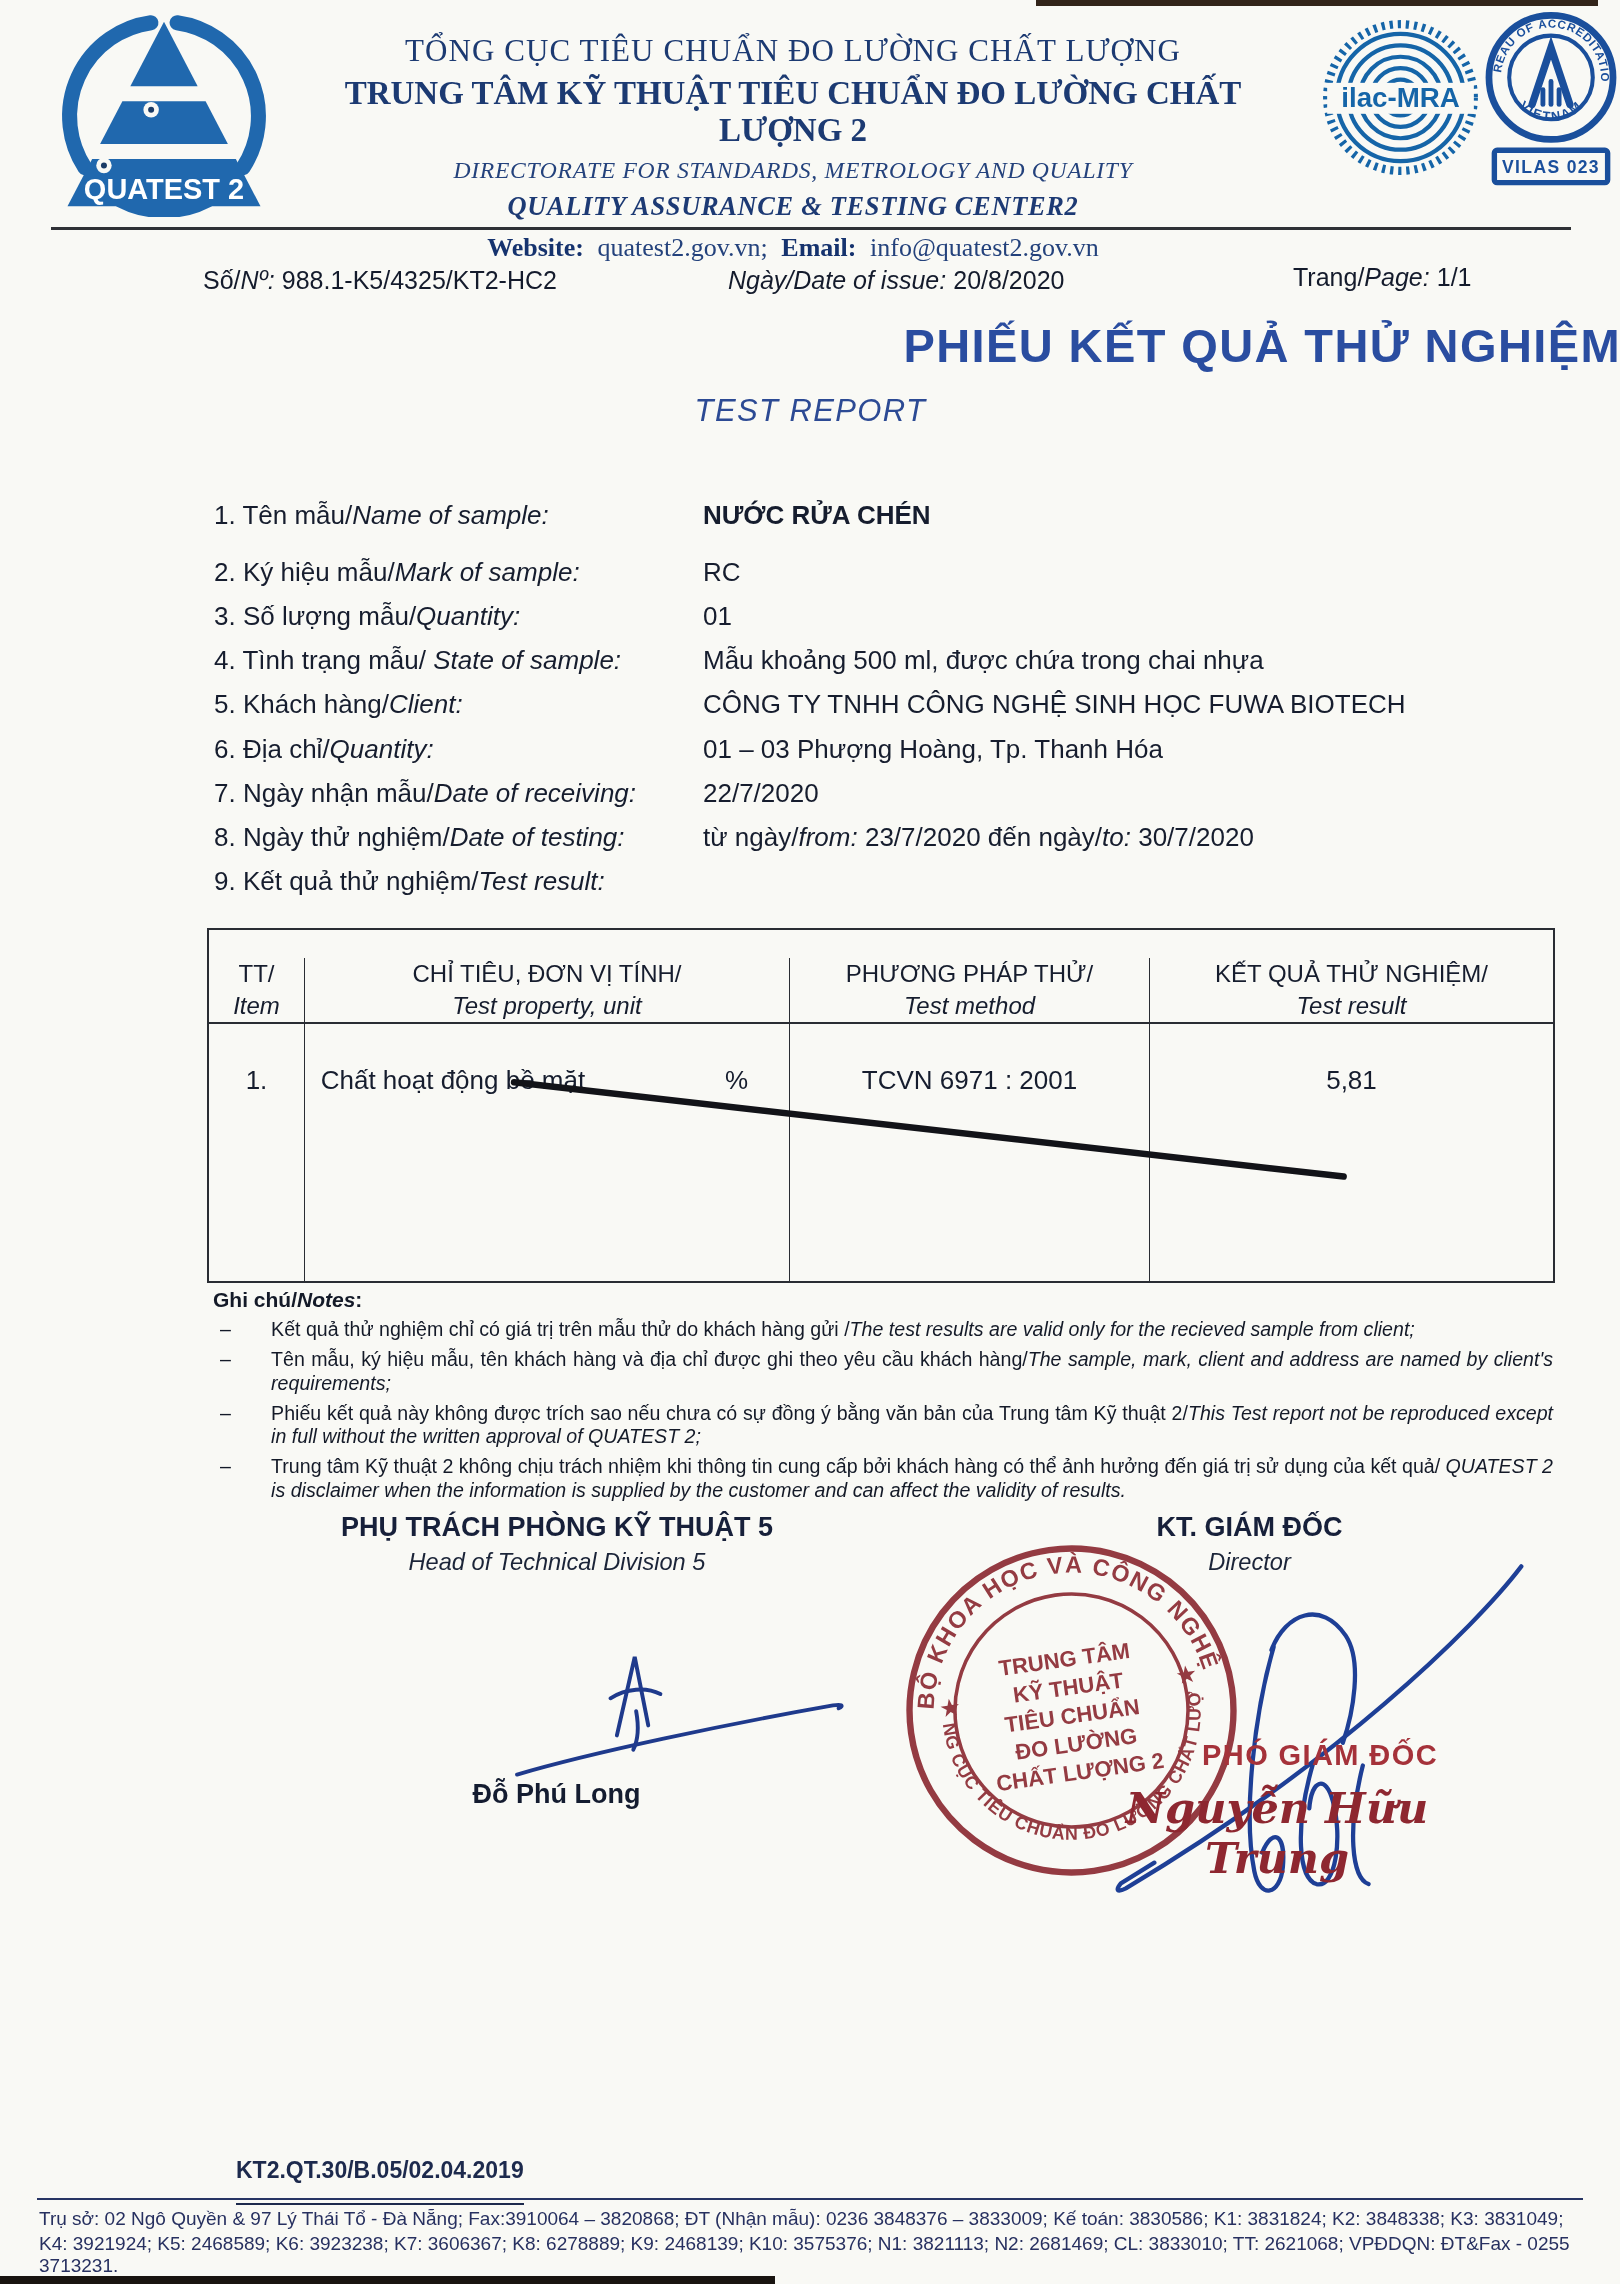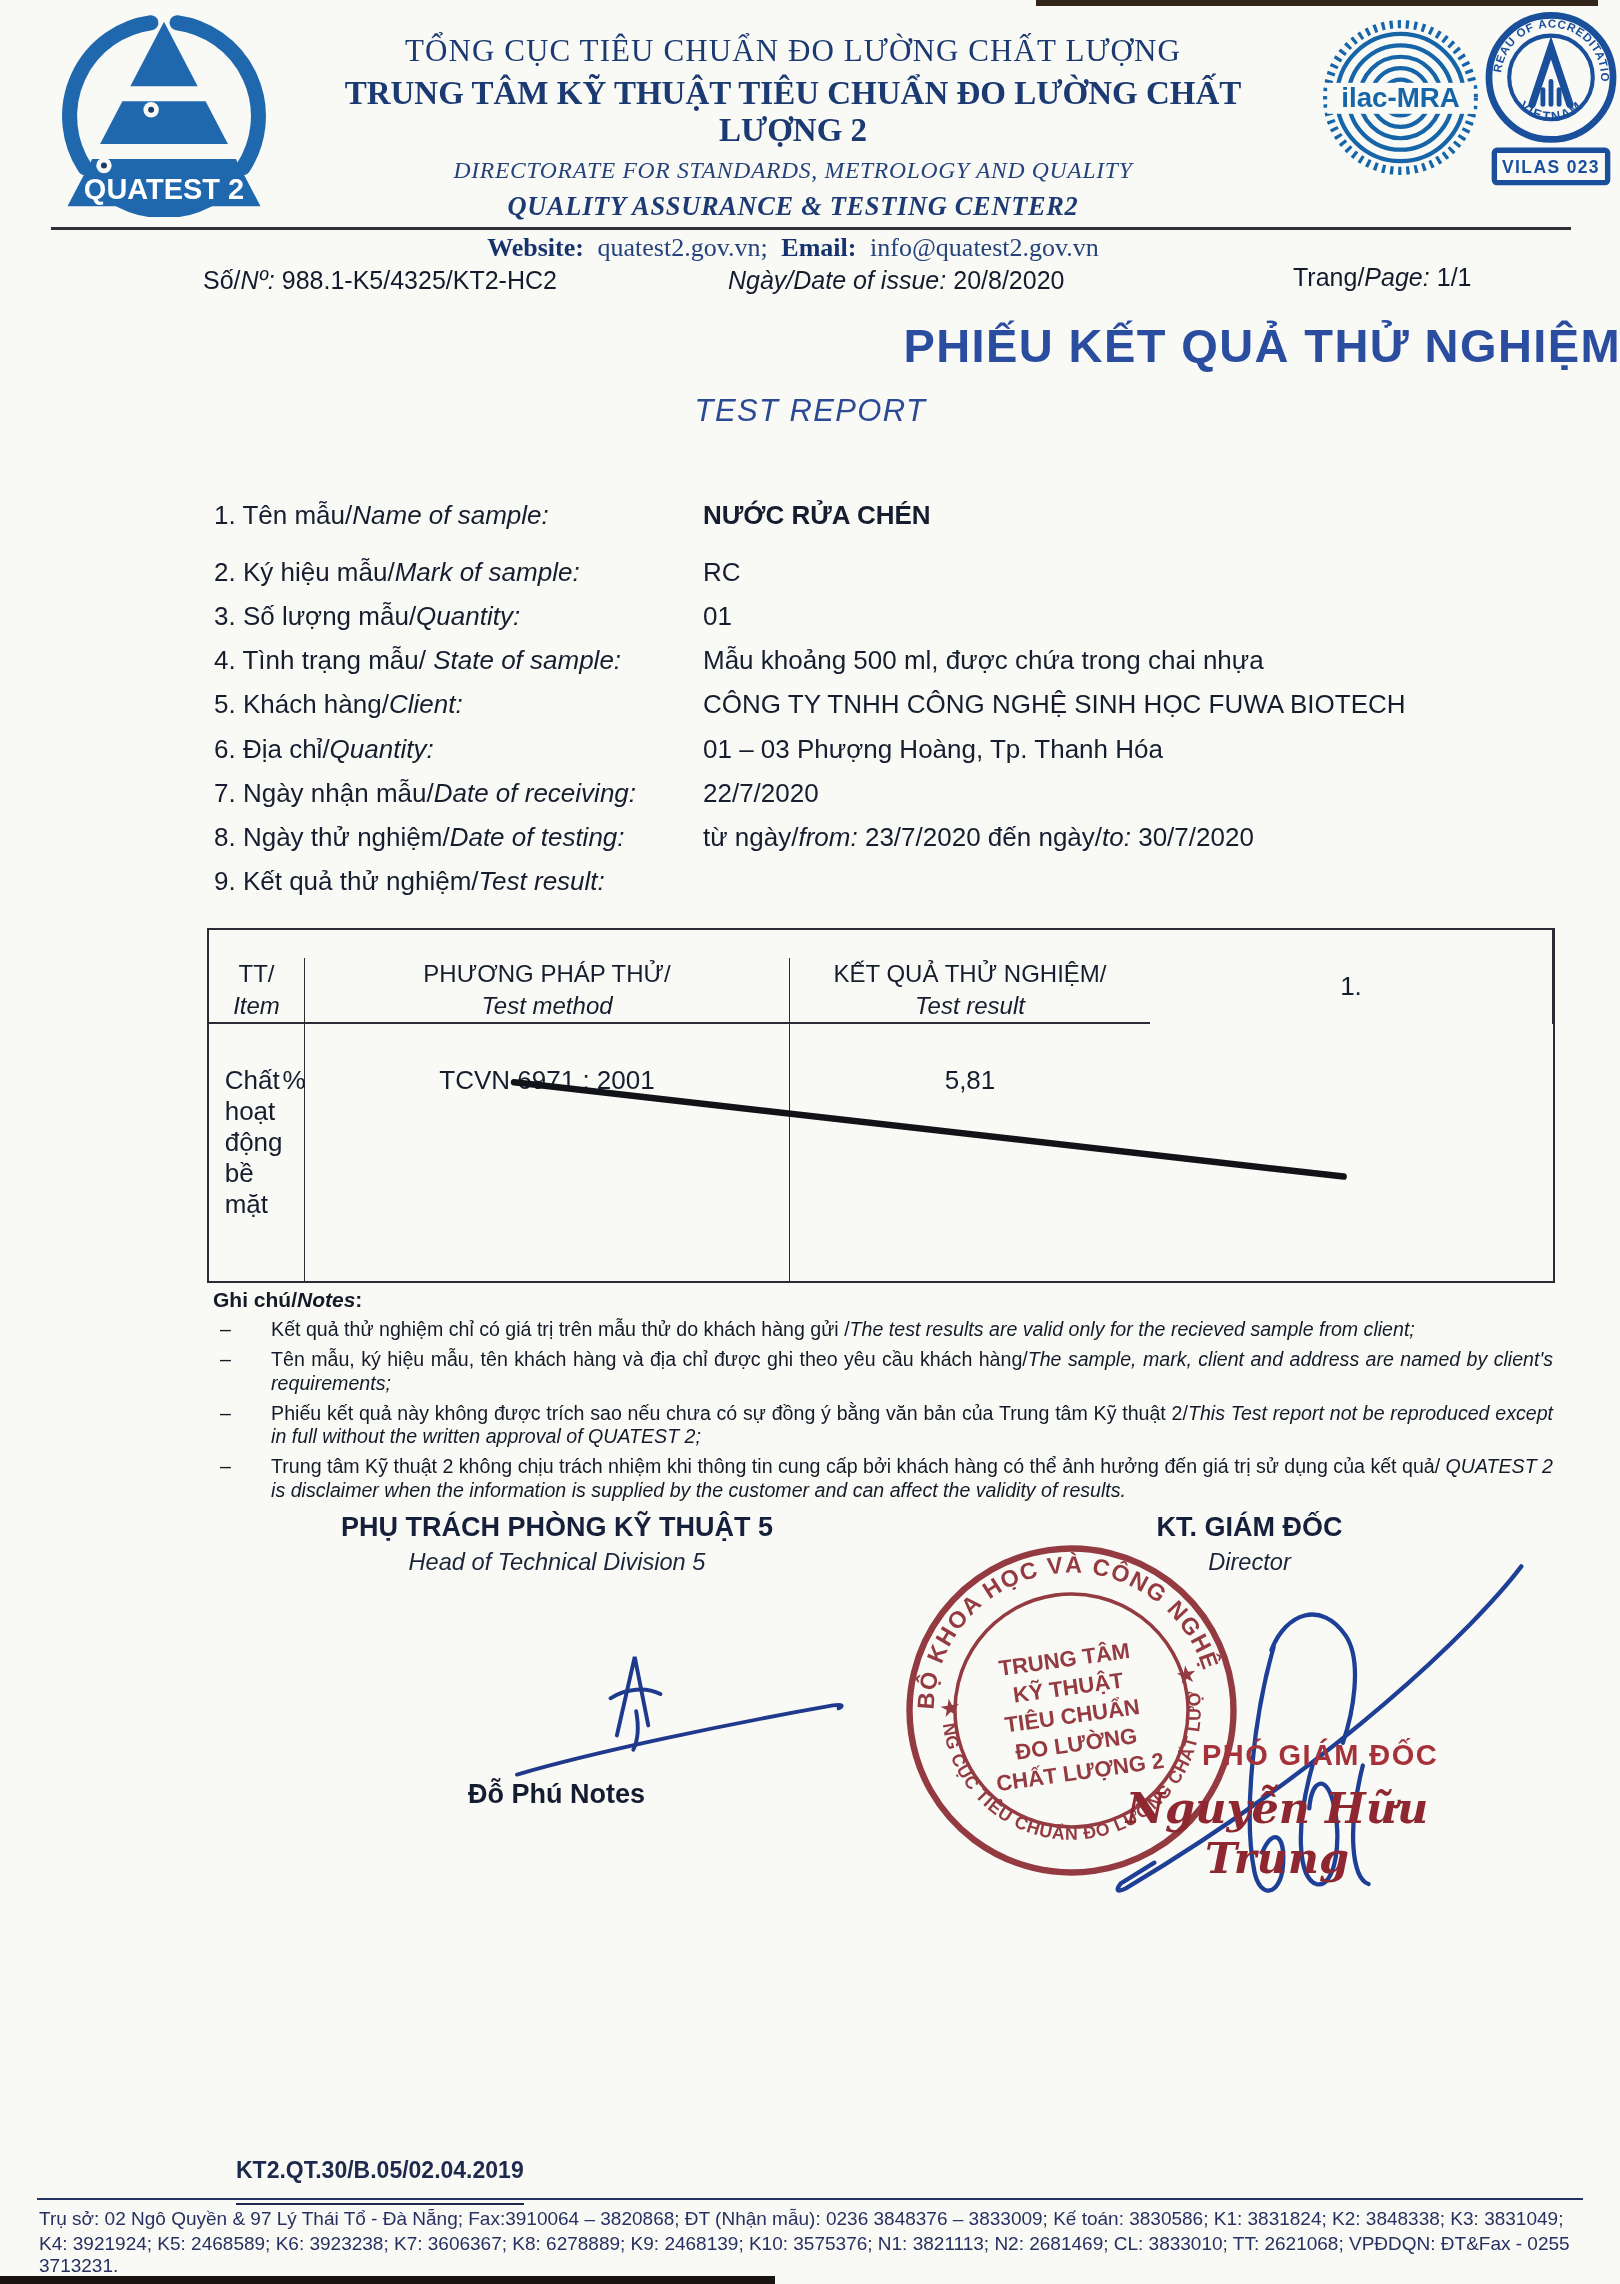--- a/index.html
+++ b/index.html
@@ -202,20 +202,24 @@
     <div class="s-label"><span>9. Kết quả thử nghiệm/</span><span class="en">Test result:</span></div>
     <div class="s-value"></div>
   </div>
 
   <div class="rtable">
     <div class="th">
       <span>TT/</span>
       <span class="en">Item</span>
     </div>
     <div class="th">
+      <span>CHỈ TIÊU, ĐƠN VỊ TÍNH/</span>
+      <span class="en">Test property, unit</span>
+    </div>
+    <div class="th">
       <span>PHƯƠNG PHÁP THỬ/</span>
       <span class="en">Test method</span>
     </div>
     <div class="th no-r">
       <span>KẾT QUẢ THỬ NGHIỆM/</span>
       <span class="en">Test result</span>
     </div>
     <div class="td t1">1.</div>
     <div class="td t2">
       <span>Chất hoạt động bề mặt</span>
@@ -260,21 +264,21 @@
   </div>
 
   <svg class="sig-left-svg" viewBox="0 0 520 230">
     <g fill="none" stroke="#1f3a8c" stroke-width="5.5" stroke-linecap="round">
       <path d="M 175 152 L 200 42 L 219 138"></path>
       <path d="M 166 100 C 188 86 216 84 236 94"></path>
       <path d="M 202 118 C 206 140 204 160 198 172"></path>
       <path d="M 35 207 C 140 176 330 136 478 110 C 490 108 494 110 486 114"></path>
     </g>
   </svg>
-  <div class="name-left">Đỗ Phú Notes</div>
+  <div class="name-left">Đỗ Phú Long</div>
 
   <svg class="seal" viewBox="0 0 480 480">
     <g fill="none" stroke="#8c2b33">
       <circle cx="240" cy="240" r="228" stroke-width="9"></circle>
       <circle cx="240" cy="240" r="164" stroke-width="5"></circle>
     </g>
     <defs>
       <path id="sealTop" d="M 46 240 A 194 194 0 0 1 434 240"></path>
       <path id="sealBot" d="M 58 240 A 182 182 0 0 0 422 240"></path>
     </defs>

